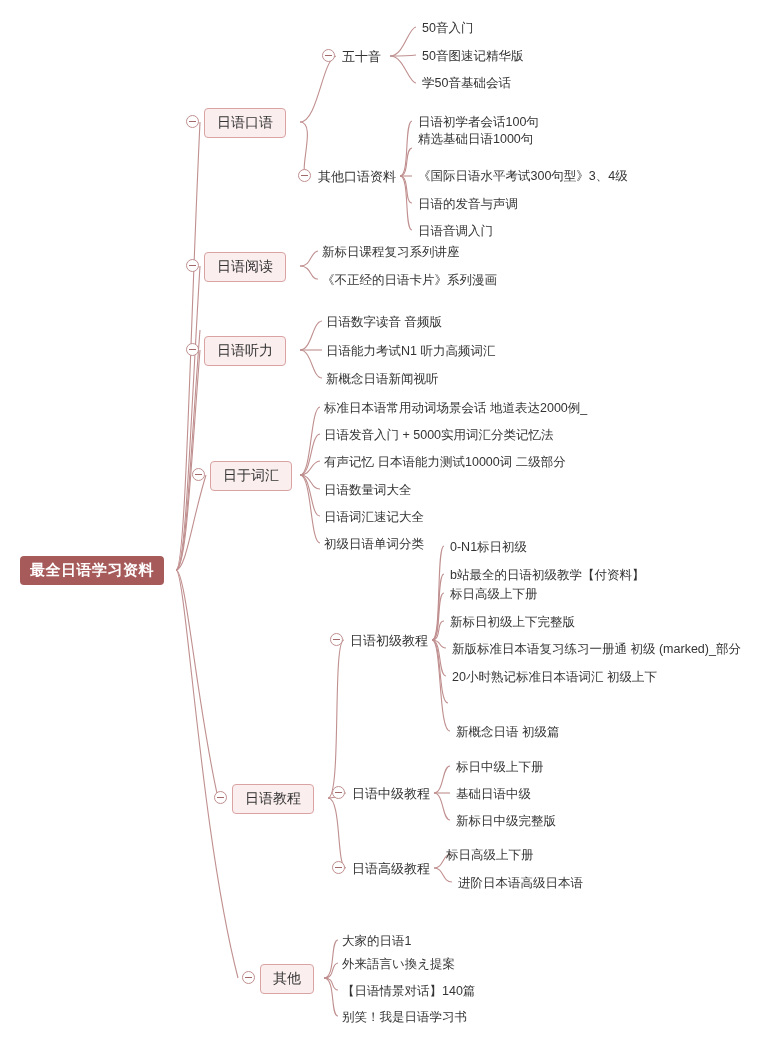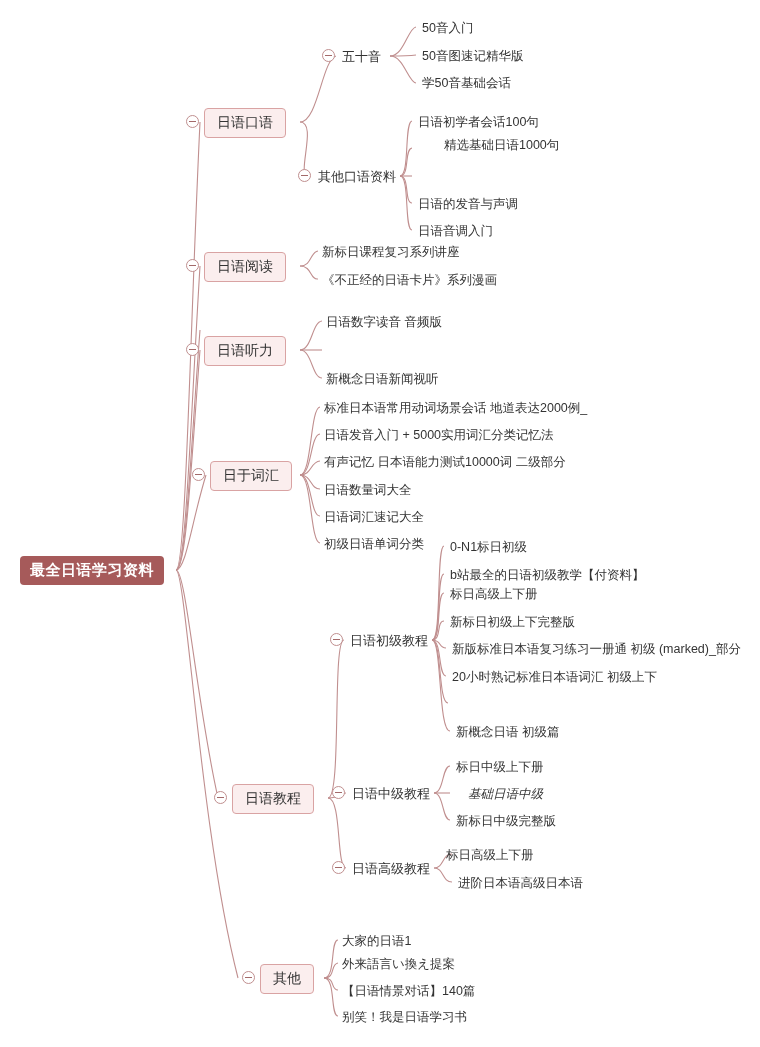--- a/index.html
+++ b/index.html
@@ -163,32 +163,34 @@
 
   <div class="toggle" style="left:322px; top:49px;"></div>
   <div class="node l2-node" style="left:340px; top:46px;">五十音</div>
   <div class="node leaf-node" style="left:420px; top:19px;">50音入门</div>
   <div class="node leaf-node" style="left:420px; top:47px;">50音图速记精华版</div>
   <div class="node leaf-node" style="left:420px; top:74px;">学50音基础会话</div>
 
   <div class="toggle" style="left:298px; top:169px;"></div>
   <div class="node l2-node" style="left:316px; top:166px;">其他口语资料</div>
   <div class="node leaf-node" style="left:416px; top:113px;">日语初学者会话100句</div>
-  <div class="node leaf-node" style="left:416px; top:136px;margin-left:26px;">精选基础日语1000句</div>
+  <div class="node leaf-node" style="left:416px; top:130px;">精选基础日语1000句</div>
+  <div class="node leaf-node" style="left:416px; top:167px;">《国际日语水平考试300句型》3、4级</div>
   <div class="node leaf-node" style="left:416px; top:195px;">日语的发音与声调</div>
   <div class="node leaf-node" style="left:416px; top:222px;">日语音调入门</div>
 
   <div class="toggle" style="left:186px; top:259px;"></div>
   <div class="node l1-node" style="left:204px; top:252px;">日语阅读</div>
   <div class="node leaf-node" style="left:320px; top:243px;">新标日课程复习系列讲座</div>
   <div class="node leaf-node" style="left:320px; top:271px;">《不正经的日语卡片》系列漫画</div>
 
   <div class="toggle" style="left:186px; top:343px;"></div>
   <div class="node l1-node" style="left:204px; top:336px;">日语听力</div>
   <div class="node leaf-node" style="left:324px; top:313px;">日语数字读音 音频版</div>
+  <div class="node leaf-node" style="left:324px; top:342px;">日语能力考试N1 听力高频词汇</div>
   <div class="node leaf-node" style="left:324px; top:370px;">新概念日语新闻视听</div>
 
   <div class="toggle" style="left:192px; top:468px;"></div>
   <div class="node l1-node" style="left:210px; top:461px;">日于词汇</div>
   <div class="node leaf-node" style="left:322px; top:399px;">标准日本语常用动词场景会话 地道表达2000例_</div>
   <div class="node leaf-node" style="left:322px; top:426px;">日语发音入门 + 5000实用词汇分类记忆法</div>
   <div class="node leaf-node" style="left:322px; top:453px;">有声记忆 日本语能力测试10000词 二级部分</div>
   <div class="node leaf-node" style="left:322px; top:481px;">日语数量词大全</div>
   <div class="node leaf-node" style="left:322px; top:508px;">日语词汇速记大全</div>
   <div class="node leaf-node" style="left:322px; top:535px;">初级日语单词分类</div>
@@ -202,21 +204,21 @@
   <div class="node leaf-node" style="left:448px; top:566px;">b站最全的日语初级教学【付资料】</div>
   <div class="node leaf-node" style="left:448px; top:585px;">标日高级上下册</div>
   <div class="node leaf-node" style="left:448px; top:613px;">新标日初级上下完整版</div>
   <div class="node leaf-node" style="left:450px; top:640px;">新版标准日本语复习练习一册通 初级 (marked)_部分</div>
   <div class="node leaf-node" style="left:450px; top:668px;">20小时熟记标准日本语词汇 初级上下</div>
   <div class="node leaf-node" style="left:454px; top:723px;">新概念日语 初级篇</div>
 
   <div class="toggle" style="left:332px; top:786px;"></div>
   <div class="node l2-node" style="left:350px; top:783px;">日语中级教程</div>
   <div class="node leaf-node" style="left:454px; top:758px;">标日中级上下册</div>
-  <div class="node leaf-node" style="left:466px; top:785px;font-style:italic;">基础日语中级</div>
+  <div class="node leaf-node" style="left:454px; top:785px;">基础日语中级</div>
   <div class="node leaf-node" style="left:454px; top:812px;">新标日中级完整版</div>
 
   <div class="toggle" style="left:332px; top:861px;"></div>
   <div class="node l2-node" style="left:350px; top:858px;">日语高级教程</div>
   <div class="node leaf-node" style="left:444px; top:846px;">标日高级上下册</div>
   <div class="node leaf-node" style="left:456px; top:874px;">进阶日本语高级日本语</div>
 
   <div class="toggle" style="left:242px; top:971px;"></div>
   <div class="node l1-node" style="left:260px; top:964px;">其他</div>
   <div class="node leaf-node" style="left:340px; top:932px;">大家的日语1</div>

